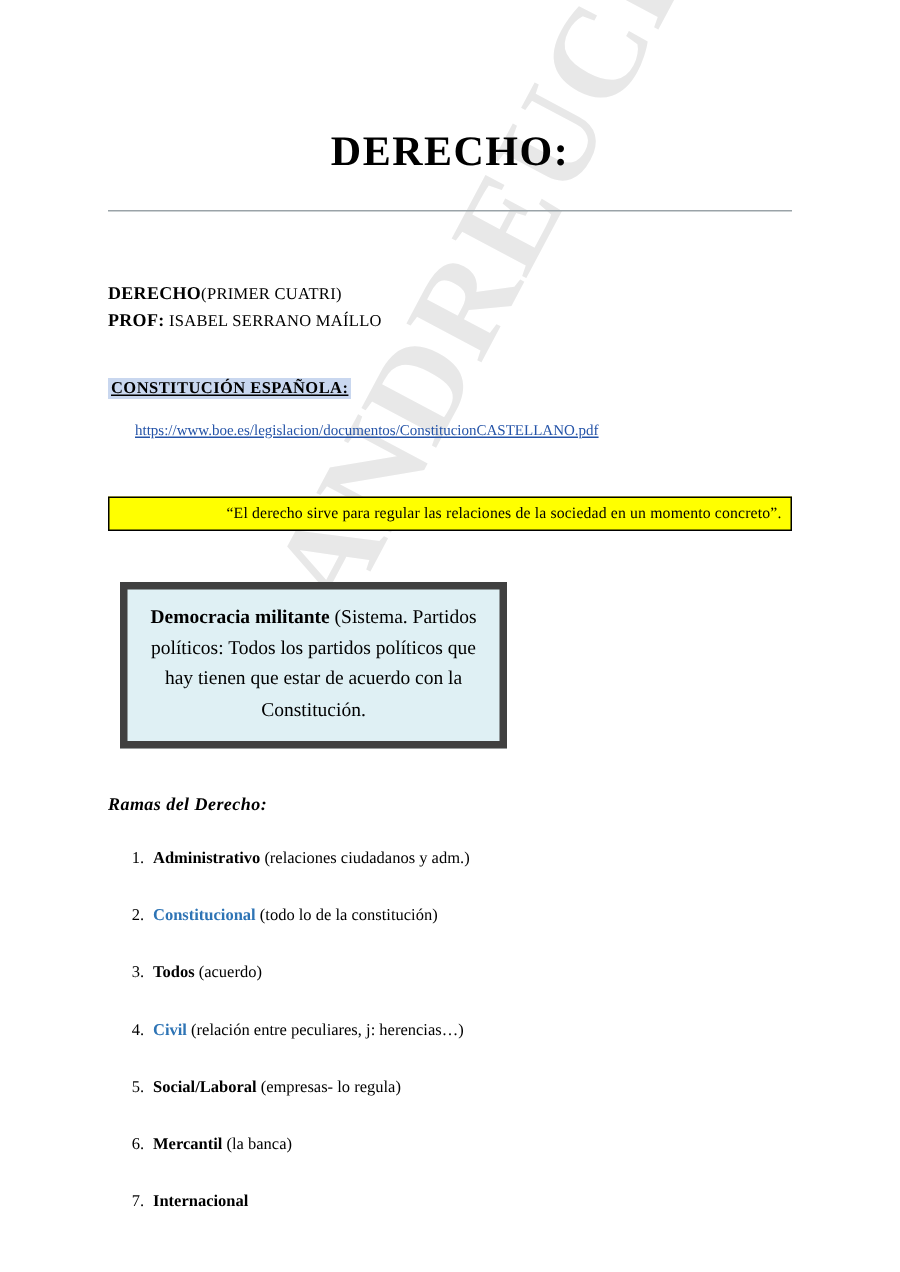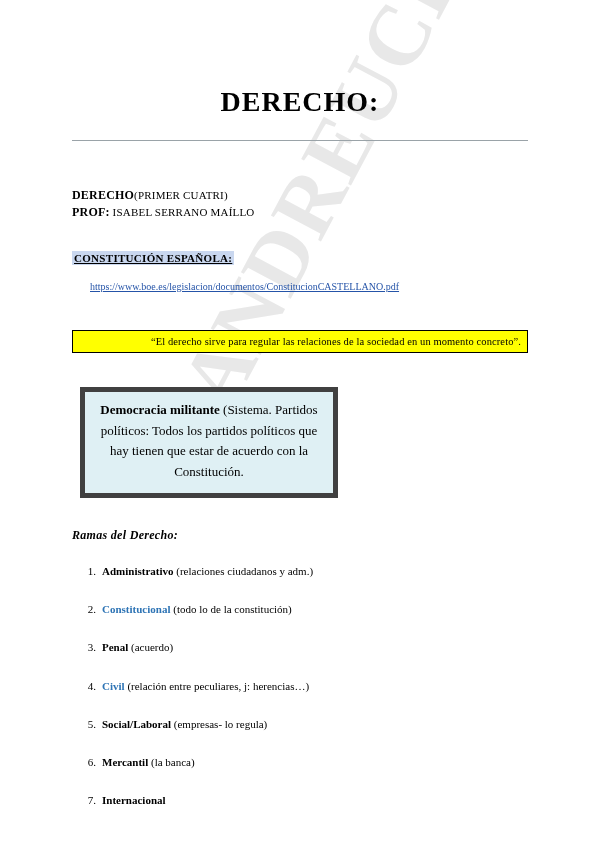--- a/index.html
+++ b/index.html
@@ -209,21 +209,21 @@
         <span class="name">Administrativo</span>
         <span class="desc">(relaciones ciudadanos y adm.)</span>
       </li>
       <li>
         <span class="num">2.</span>
         <span class="name blue-name">Constitucional</span>
         <span class="desc">(todo lo de la constitución)</span>
       </li>
       <li>
         <span class="num">3.</span>
-        <span class="name">Penal</span>
+        <span class="name">Todos</span>
         <span class="desc">(acuerdo)</span>
       </li>
       <li>
         <span class="num">4.</span>
         <span class="name blue-name">Civil</span>
         <span class="desc">(relación entre peculiares, j: herencias…)</span>
       </li>
       <li>
         <span class="num">5.</span>
         <span class="name">Social/Laboral</span>

